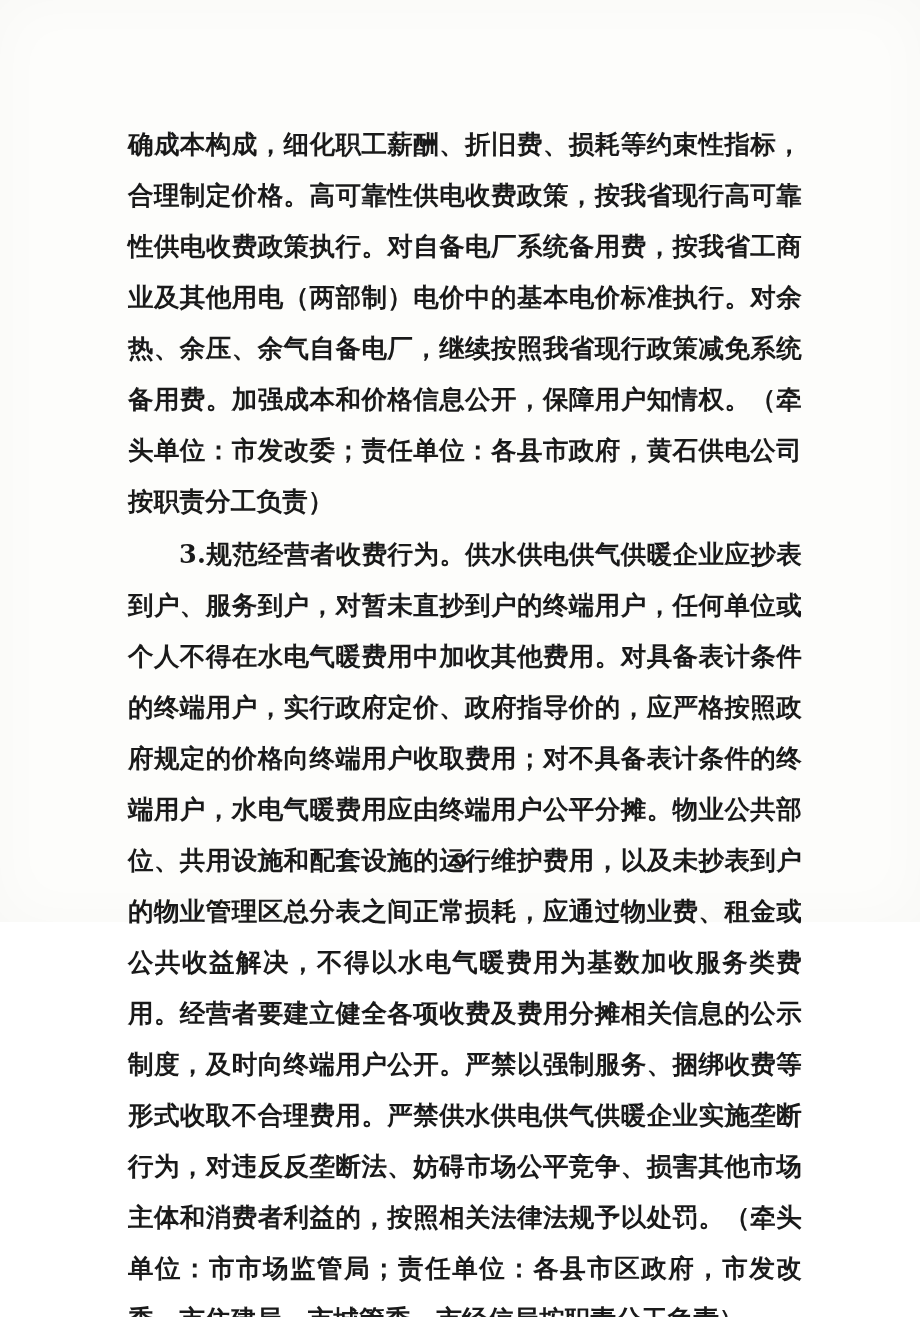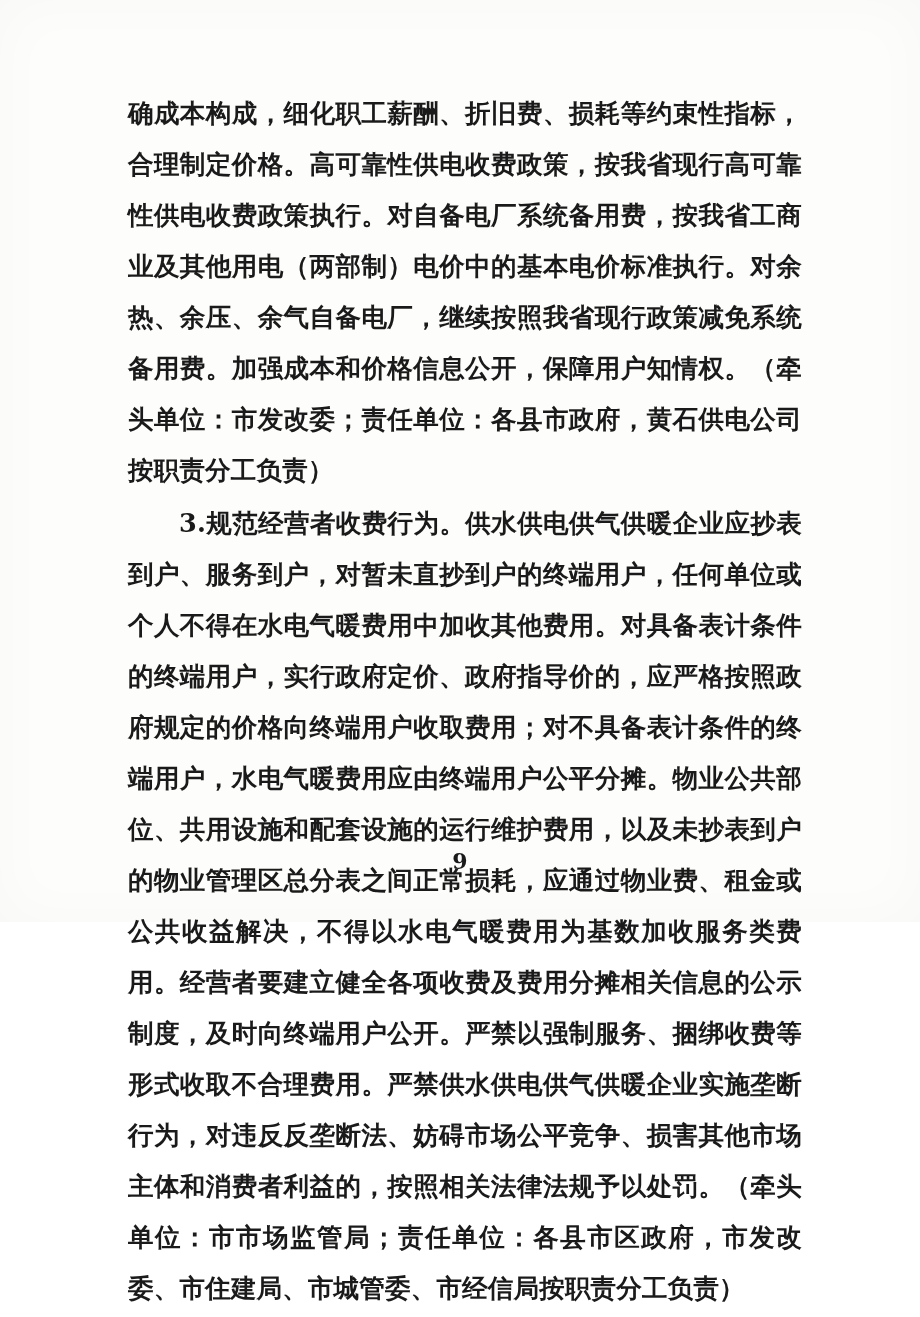--- a/index.html
+++ b/index.html
@@ -14,21 +14,21 @@
     color: #111111;
     position: relative;
     overflow: hidden;
   }
   .page {
     position: relative;
     width: 920px;
     height: 922px;
     background: #fdfdfb;
     box-sizing: border-box;
-    padding: 88px 118px 60px 128px;
+    padding: 119px 118px 60px 128px;
   }
   .body-text {
     font-size: 25.5px;
     line-height: 51px;
     text-align: justify;
     text-justify: inter-ideograph;
     letter-spacing: 0.2px;
     font-weight: 600;
     color: #1a1a1a;
   }

